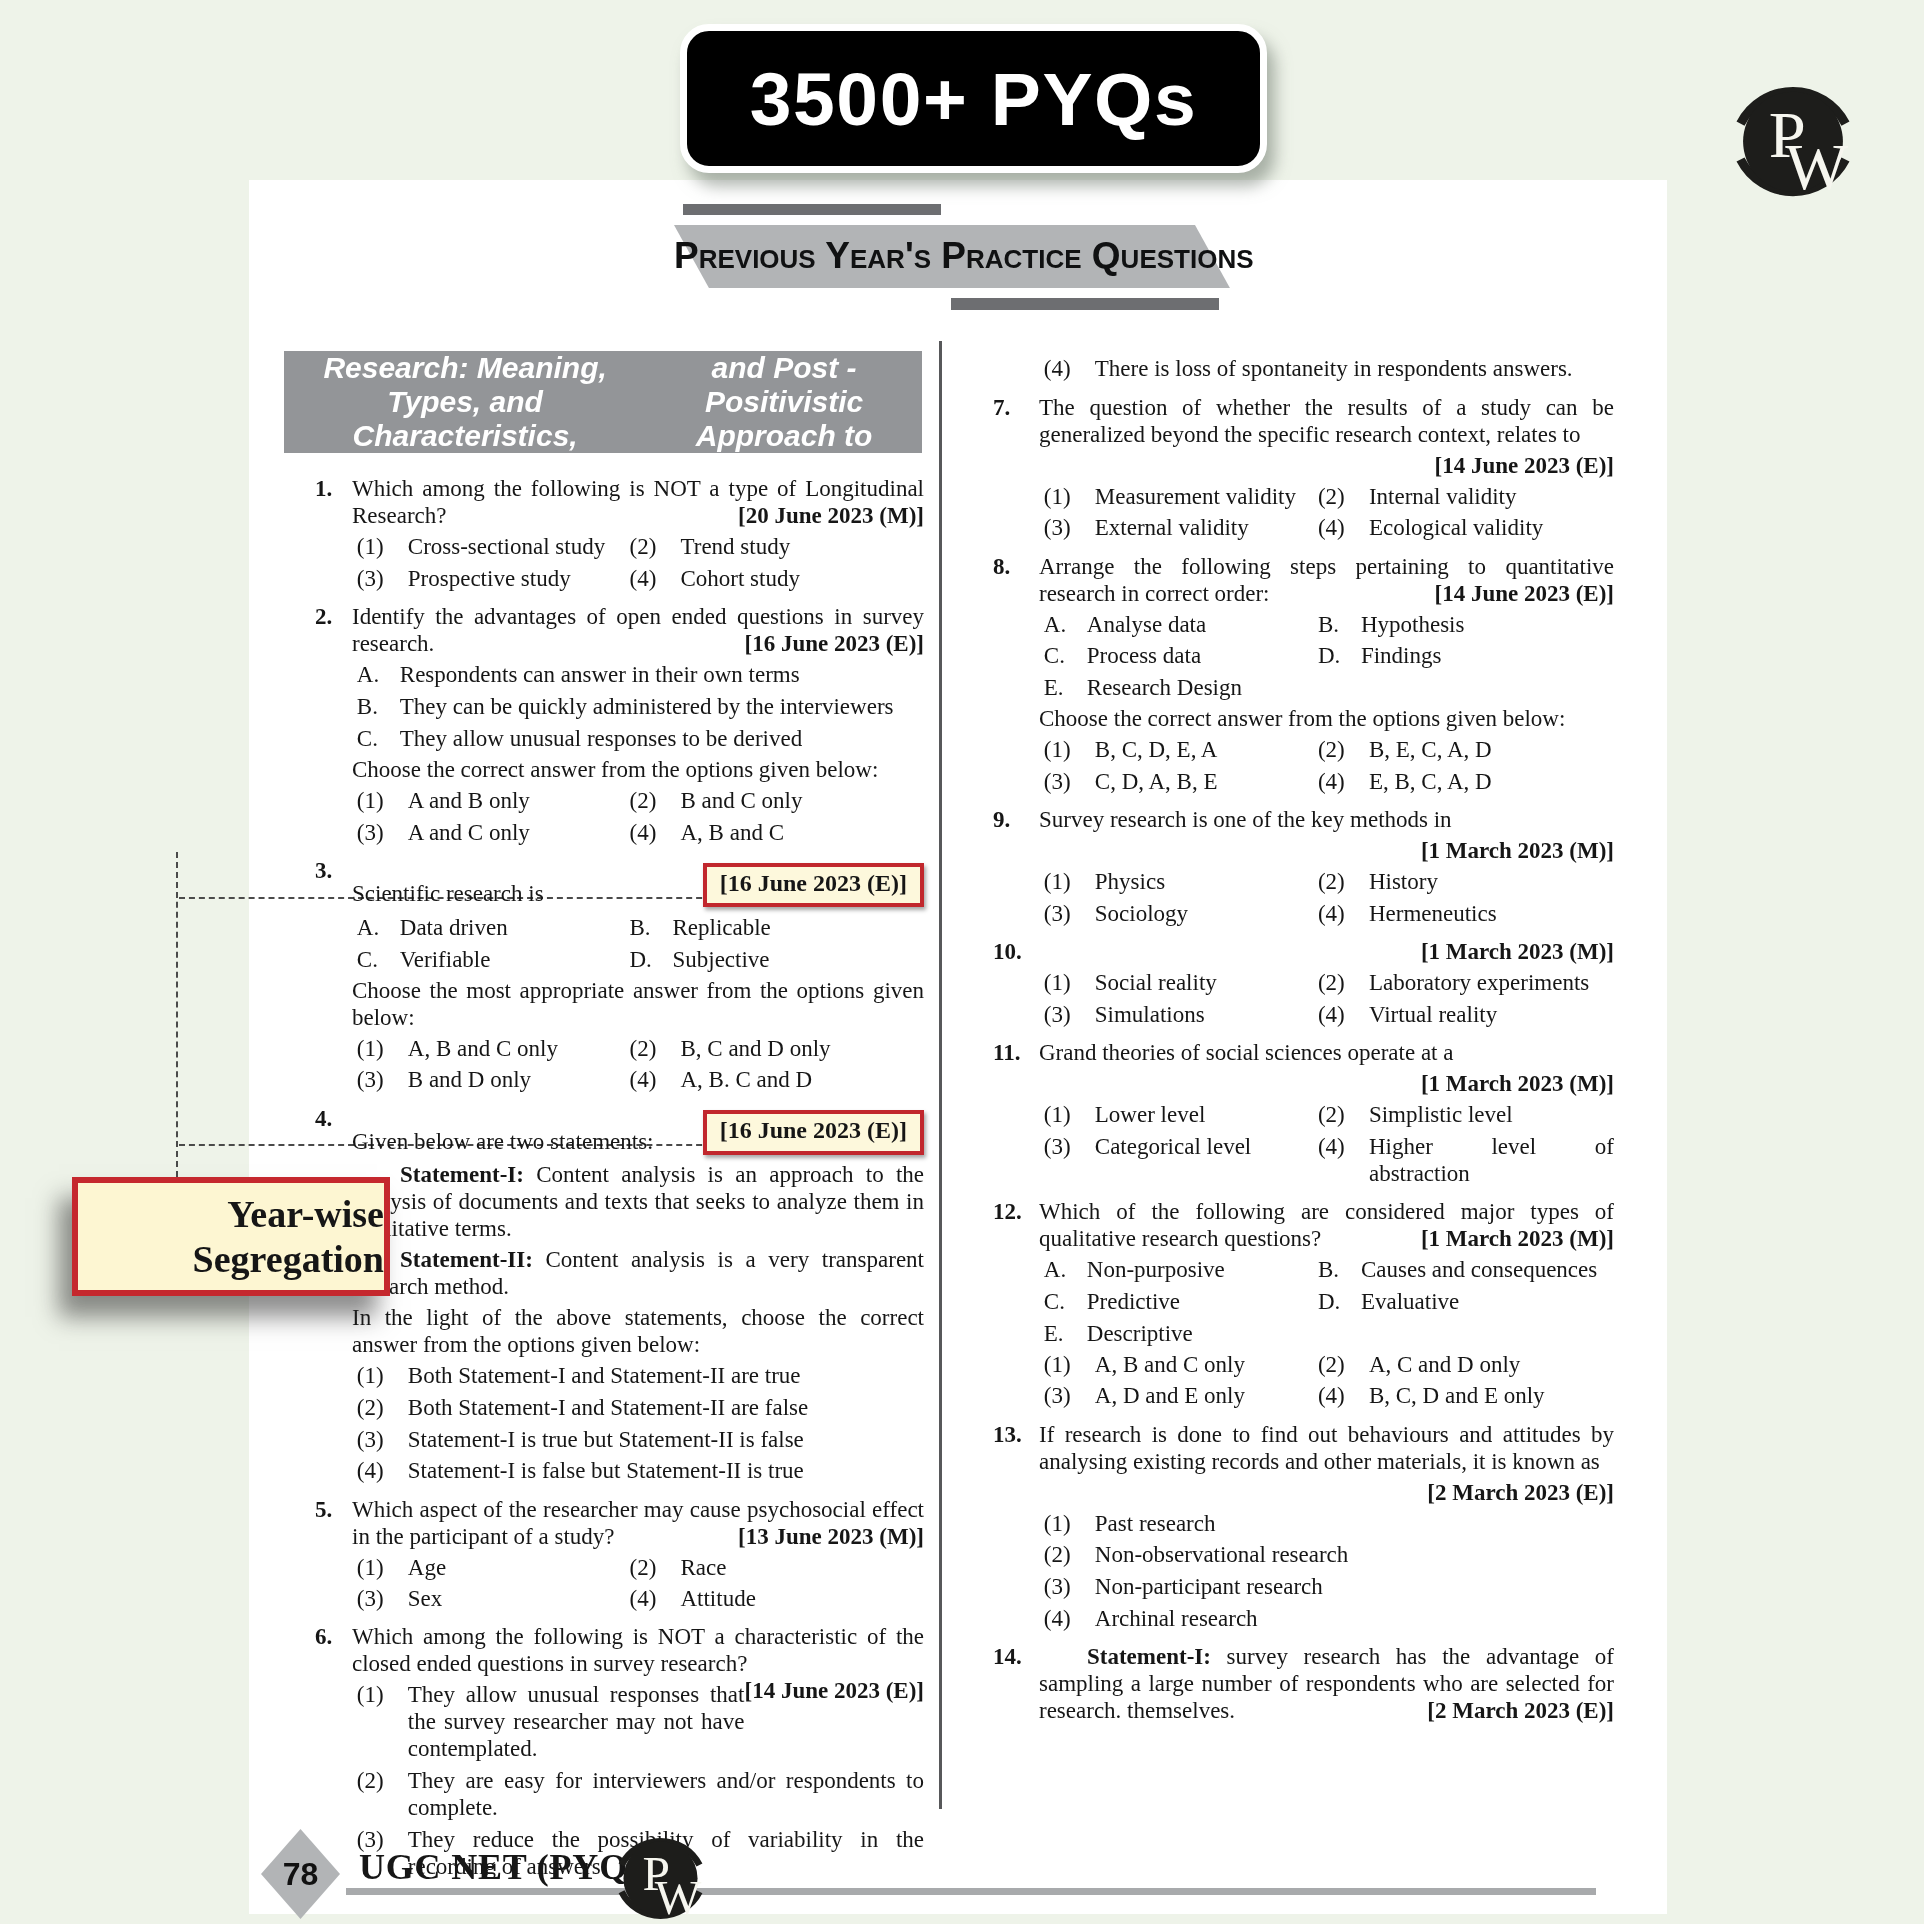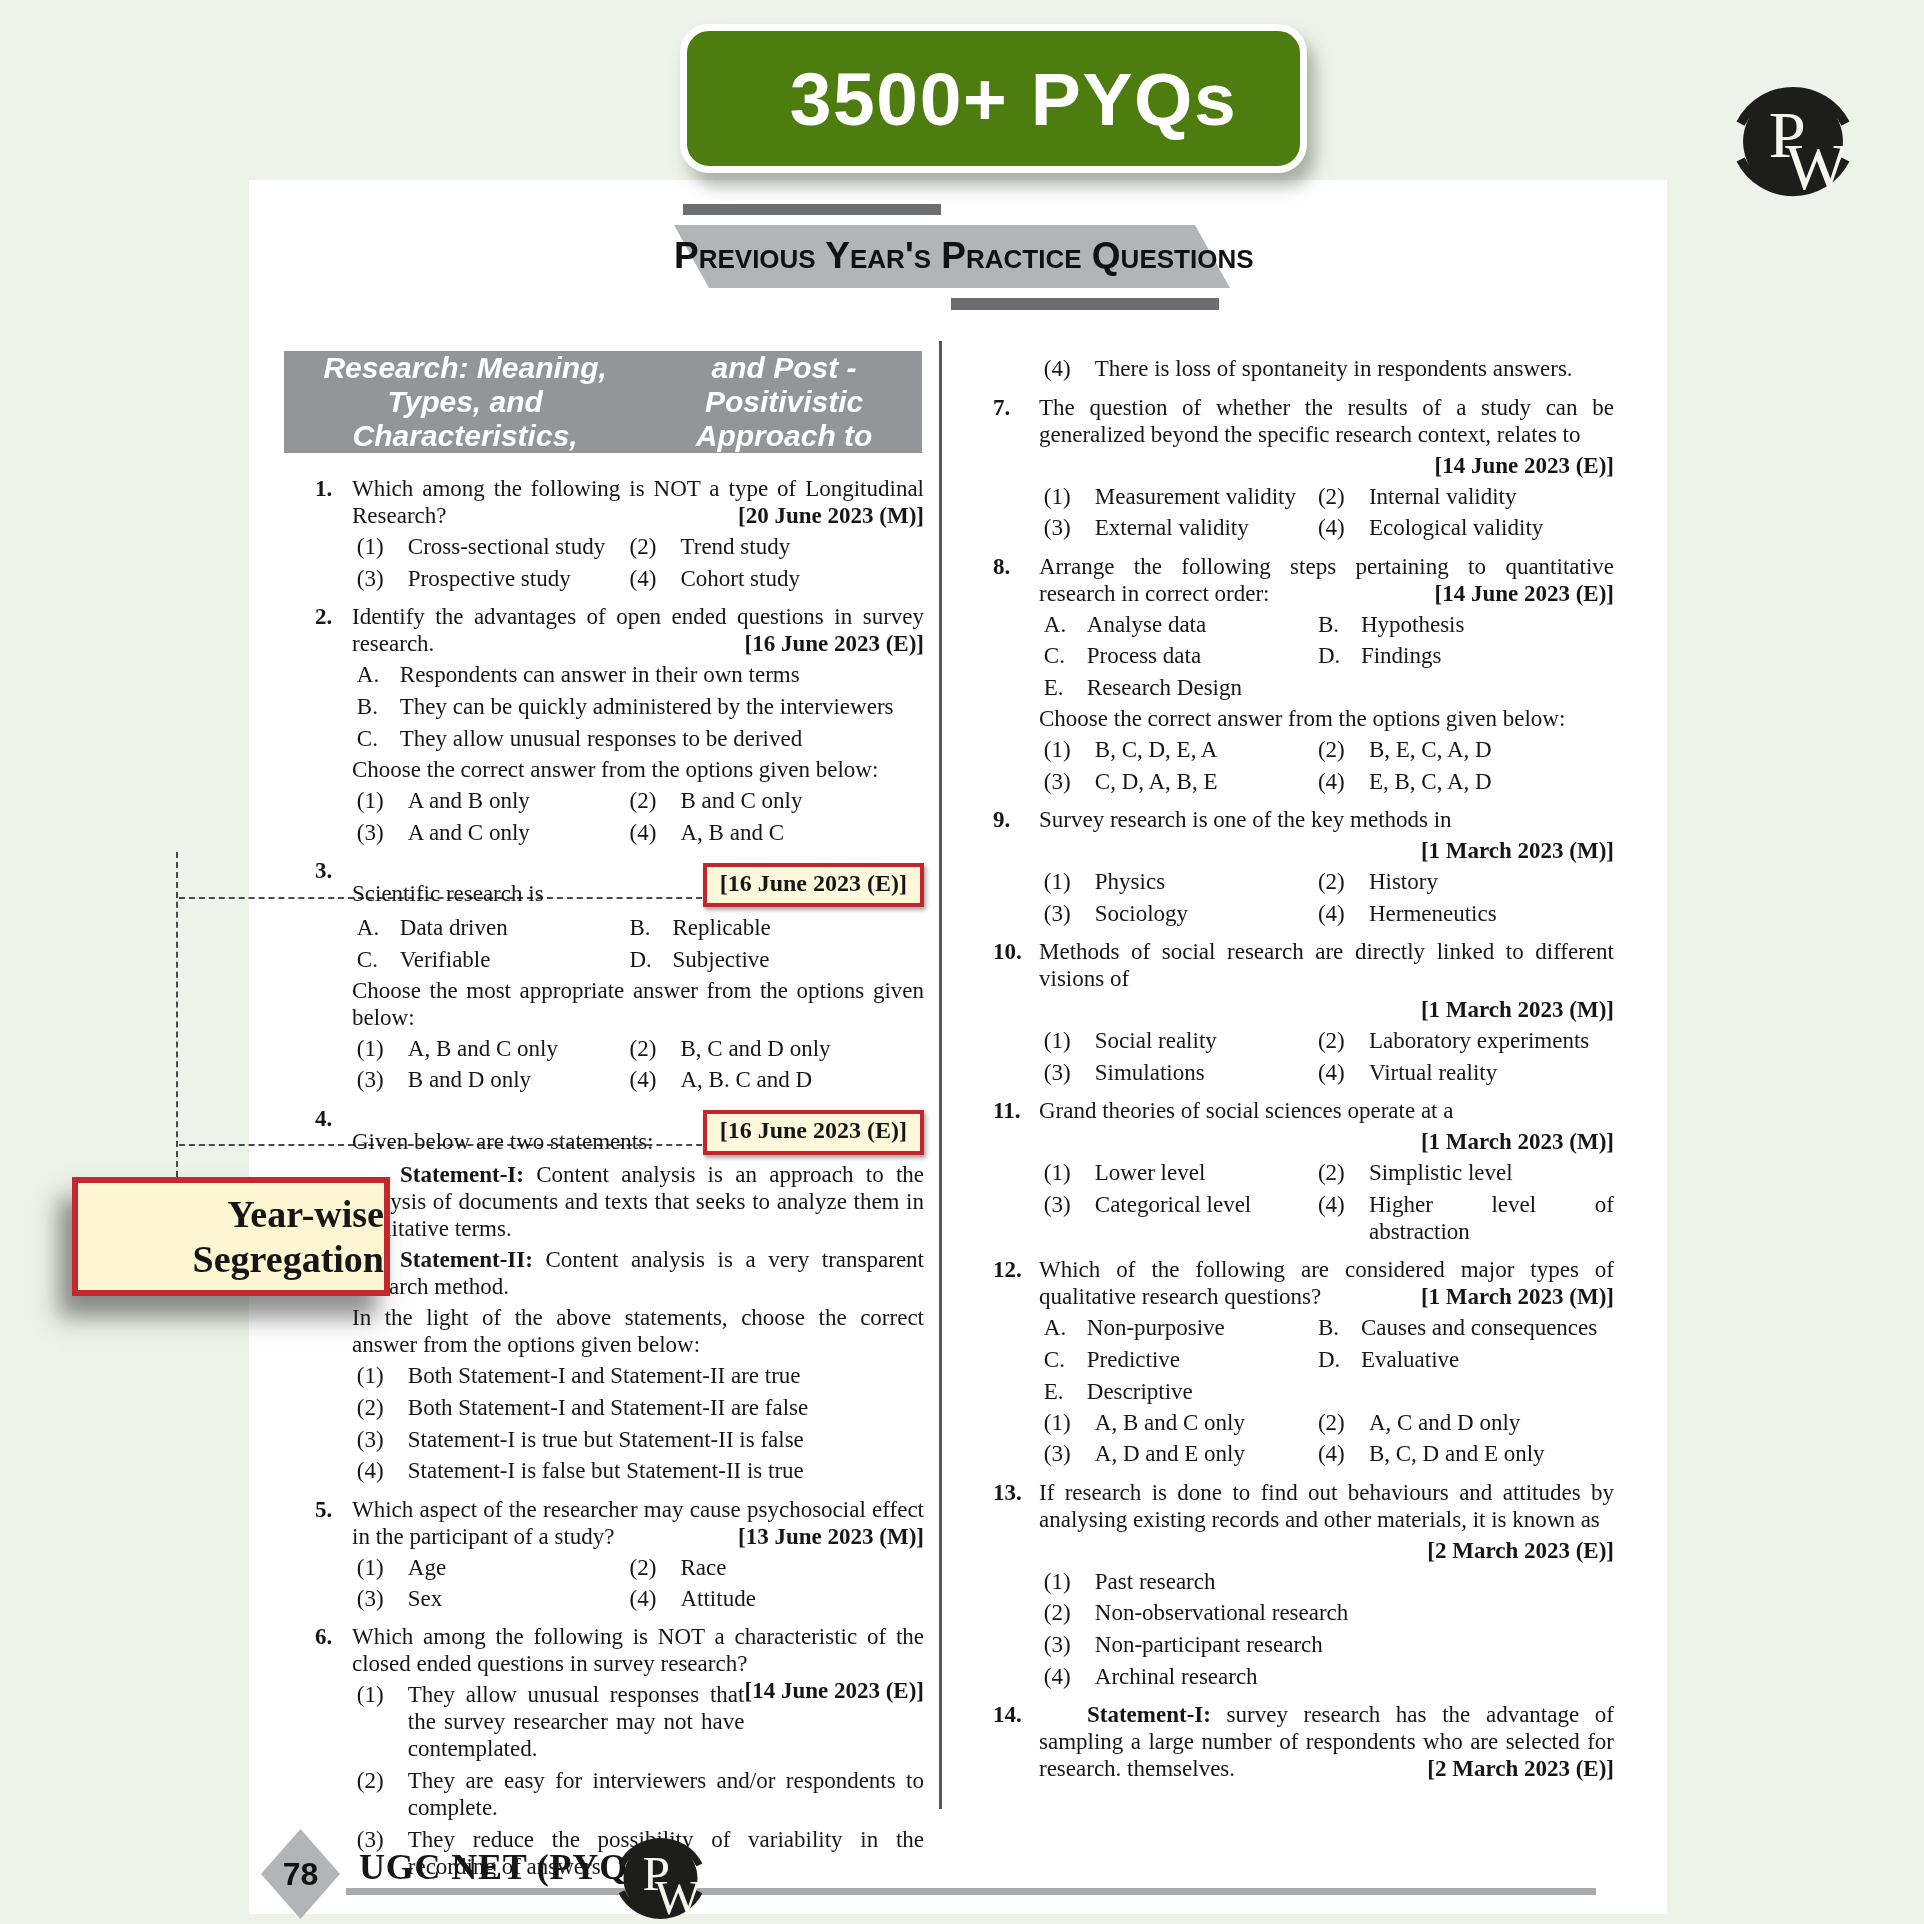--- a/index.html
+++ b/index.html
@@ -9,23 +9,23 @@
     font-family:"Liberation Serif", serif;
     color:#161616;
   }
   .page{
     position:absolute;left:249px;top:180px;width:1418px;height:1734px;
     background:#ffffff;
   }
   
   .badge{
     position:absolute;left:680px;top:24px;width:573px;height:135px;
-    background:#4d7c0f;border:7.2px solid #ffffff;border-radius:29px;
+    background:#000000;border:7.2px solid #ffffff;border-radius:29px;
     box-shadow:8px 13px 16px rgba(110,120,110,.55);
-    display:flex;align-items:center;justify-content:center;padding-left:40px;
+    display:flex;align-items:center;justify-content:center;
   }
   .badge span{
     font-family:"Liberation Sans",sans-serif;font-weight:bold;
     font-size:75px;color:#ffffff;letter-spacing:1.6px;
   }
   
   .logo-top{position:absolute;left:1729px;top:75px;width:128px;height:128px;}
   .logo-footer{position:absolute;left:613px;top:1829px;width:95px;height:95px;}
   
   .bar1{position:absolute;left:683px;top:204px;width:258px;height:11.2px;background:#6d6e71;}
@@ -422,21 +422,20 @@
           <div class="cell">
             <span class="olabel">(4)</span>
             <span class="otext">Hermeneutics</span>
           </div>
         </div>
       </div>
     </div>
     <div class="question">
       <span class="q-num">10.</span>
       <div class="q-body">
-        <div class="intro">Methods of social research are directly linked to different visions of</div>
         <div class="date-line">[1 March 2023 (M)]</div>
         <div class="grid2">
           <div class="cell">
             <span class="olabel">(1)</span>
             <span class="otext">Social reality</span>
           </div>
           <div class="cell">
             <span class="olabel">(2)</span>
             <span class="otext">Laboratory experiments</span>
           </div>

